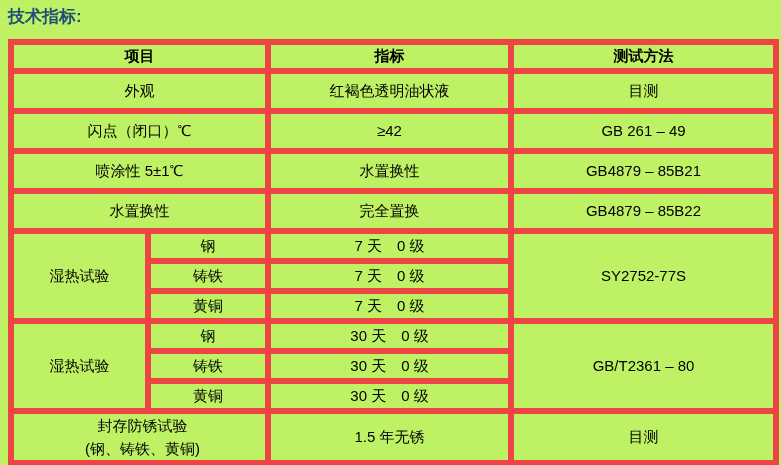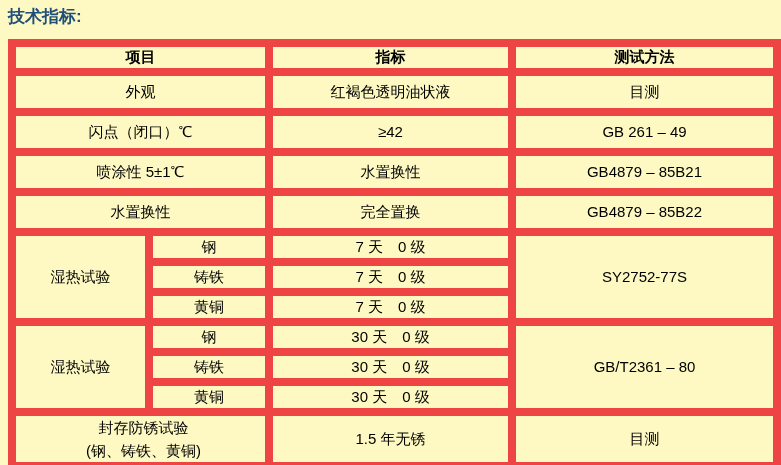--- a/index.html
+++ b/index.html
@@ -9,37 +9,37 @@
     width: 781px;
     height: 465px;
     font-family: "Liberation Sans", sans-serif;
     color: #000000;
   }
   .page {
     width: 781px;
     height: 465px;
     box-sizing: border-box;
     padding: 6px 8px 0 8px;
-    background: #fef9c3;
+    background: #bef264;
   }
   .page-title {
     font-size: 17px;
     font-weight: bold;
     color: #1F4E79;
     margin: 0 0 11px 0;
     line-height: 22px;
   }
   table.spec-table {
     border-collapse: collapse;
     table-layout: fixed;
     width: 765px;
   }
   .spec-table th,
   .spec-table td {
-    border: 8px solid #ef4444;
+    border: 6px solid #ef4444;
     text-align: center;
     vertical-align: middle;
     font-size: 15px;
     padding: 0;
     line-height: 1.35;
     overflow: hidden;
   }
   .spec-table th {
     font-weight: bold;
   }

